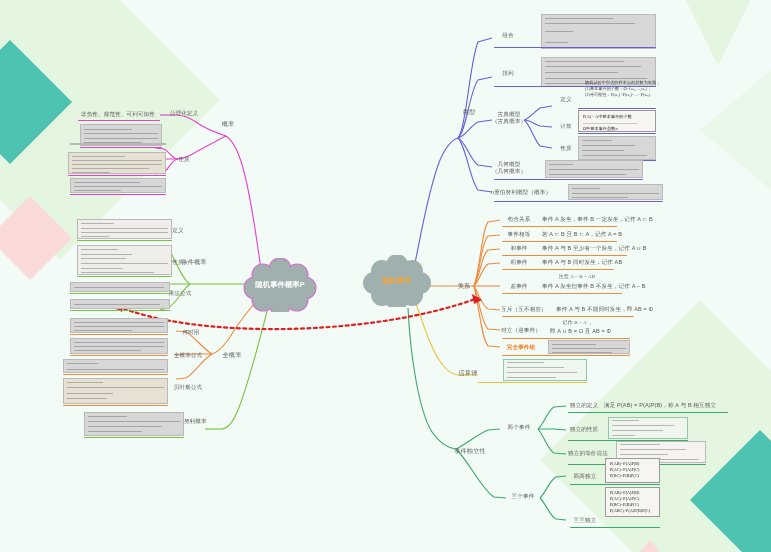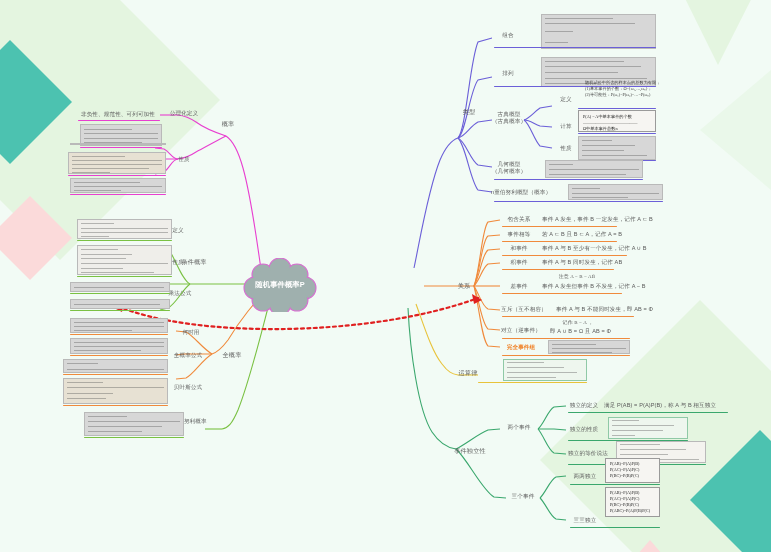--- a/index.html
+++ b/index.html
@@ -181,20 +181,36 @@
           <circle cx="54" cy="42" r="10"></circle>
             <circle cx="37" cy="46" r="10"></circle>
           <circle cx="20" cy="42" r="10"></circle>
             <circle cx="12" cy="30" r="10"></circle>
           <rect x="12" y="13" width="50" height="32" rx="6"></rect>
         </g>
       </svg>
       <span class="cloud-txt" style="color:#ffffff;text-align:right;">随机事件概率P</span>
     </div>
 
+    <div class="cloud" style="left:363px;top:255px;width:68px;height:52px;">
+      <svg width="68" height="52" viewBox="0 0 68 52">
+        <g fill="#9fb0ae">
+          <circle cx="19" cy="16" r="11"></circle>
+            <circle cx="34" cy="10" r="11"></circle>
+          <circle cx="49" cy="16" r="11"></circle>
+            <circle cx="57" cy="28" r="11"></circle>
+          <circle cx="49" cy="40" r="11"></circle>
+            <circle cx="34" cy="45" r="11"></circle>
+          <circle cx="19" cy="40" r="11"></circle>
+            <circle cx="11" cy="28" r="11"></circle>
+          <rect x="11" y="12" width="46" height="31" rx="6"></rect>
+        </g>
+      </svg>
+      <span class="cloud-txt" style="color:#f0a73c;">随机事件</span>
+    </div>
 
     <span class="lbl c t-gray" style="left:118px;top:114px;">非负性、规范性、可列可加性</span>
     <div class="ul" style="left:78px;top:120px;width:82px;background:#e83fd0;"></div>
 
     <span class="lbl c t-gray" style="left:184px;top:113px;">公理化定义</span>
 
     <span class="lbl c t-gray" style="left:228px;top:124px;font-size:6.2px;">概率</span>
 
     <span class="lbl c t-gray" style="left:184px;top:159px;">性质</span>
 

